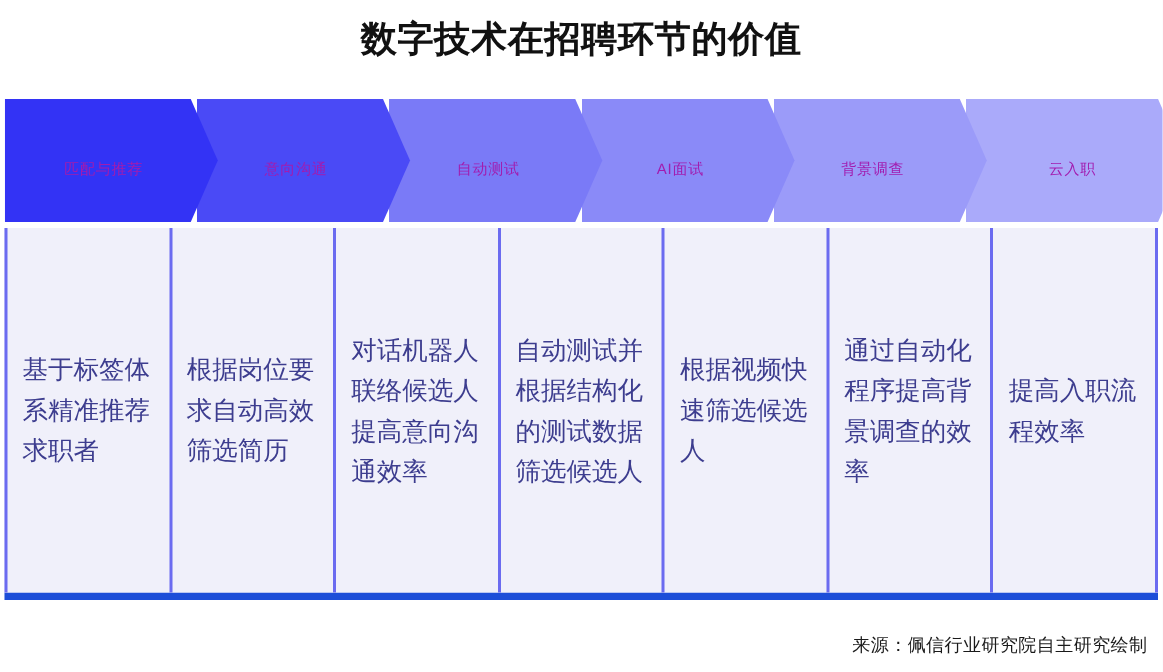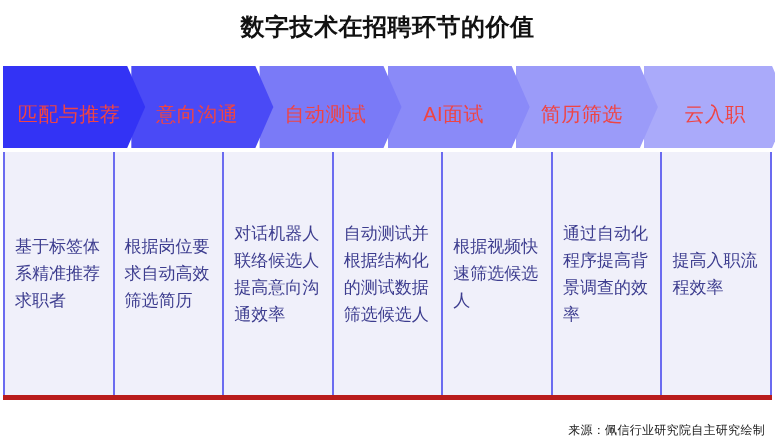--- a/index.html
+++ b/index.html
@@ -68,41 +68,41 @@
   }
 
   .chev:last-child .chev-inner {
     -webkit-clip-path: polygon(0 0, 100% 0, 100% 100%, 0 100%);
     clip-path: polygon(0 0, 100% 0, 100% 100%, 0 100%);
   }
 
   .chev-label {
     position: relative;
     z-index: 2;
-    color: #ef4444;
-    font-size: 20px;
+    color: #a21caf;
+    font-size: 10px;
     line-height: 20px;
     white-space: nowrap;
     margin-right: 14px;
     letter-spacing: 0.5px;
     margin-top: 13px;
   }
 
   .chev:last-child .chev-label { margin-right: 4px; }
 
   
   .body-row {
     position: absolute;
     top: 152px;
     left: 3px;
     width: 769px;
     height: 248px;
     display: flex;
     background: #f0f0fa;
-    border-bottom: 5px solid #b91c1c;
+    border-bottom: 5px solid #1d4ed8;
   }
 
   .col {
     flex: 1 1 0;
     position: relative;
     display: flex;
     align-items: center;
     justify-content: center;
     padding: 6px 10px;
     border-left: 2px solid #6b6bf0;
@@ -158,21 +158,21 @@
       <span class="chev-label">自动测试</span>
     </div>
 
     <div class="chev" style="z-index: 16;">
       <div class="chev-inner" style="background: rgb(138, 138, 248);"></div>
       <span class="chev-label">AI面试</span>
     </div>
 
     <div class="chev" style="z-index: 15;">
       <div class="chev-inner" style="background: rgb(155, 155, 249);"></div>
-      <span class="chev-label">简历筛选</span>
+      <span class="chev-label">背景调查</span>
     </div>
 
     <div class="chev" style="z-index: 14;">
       <div class="chev-inner" style="background: rgb(170, 170, 250);"></div>
       <span class="chev-label">云入职</span>
     </div>
 
   </div>
 
   <div class="body-row">

